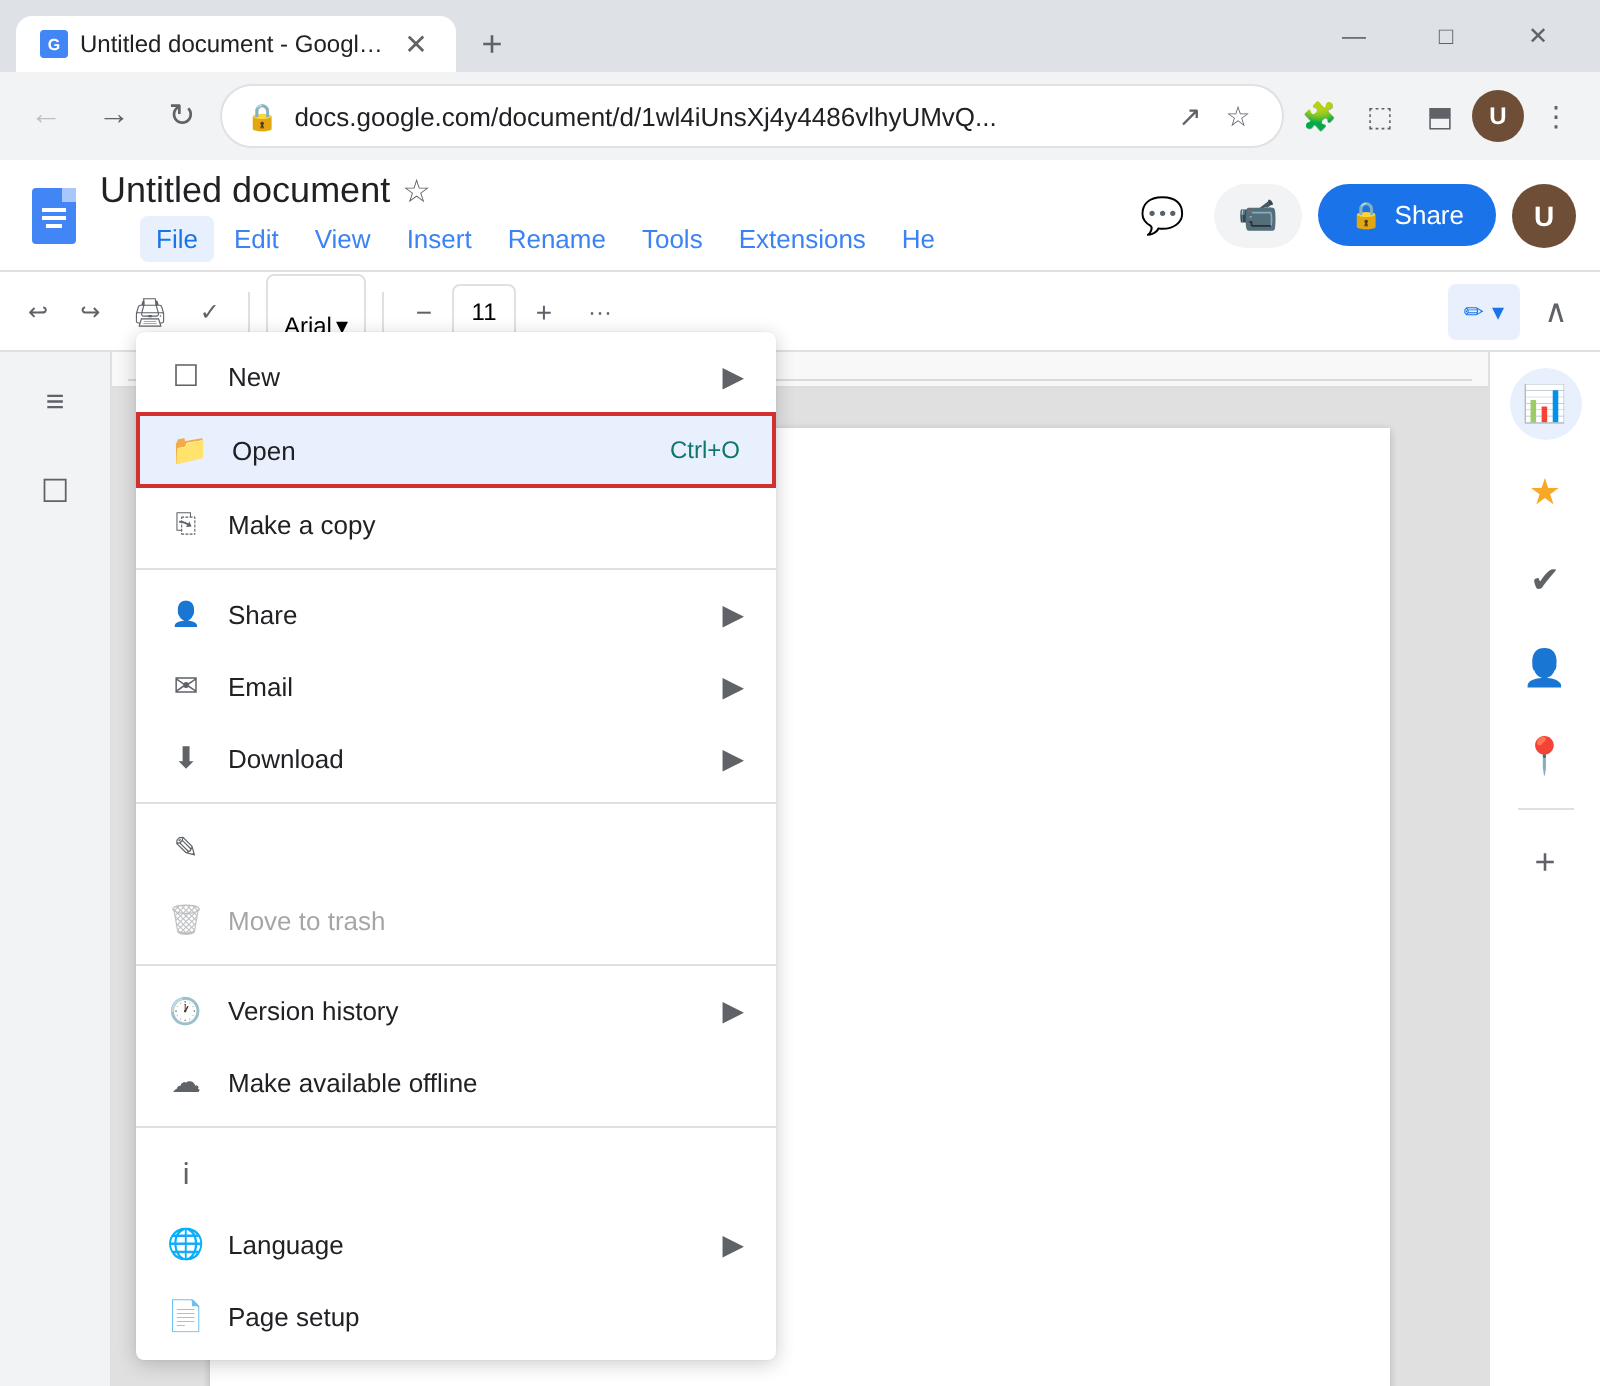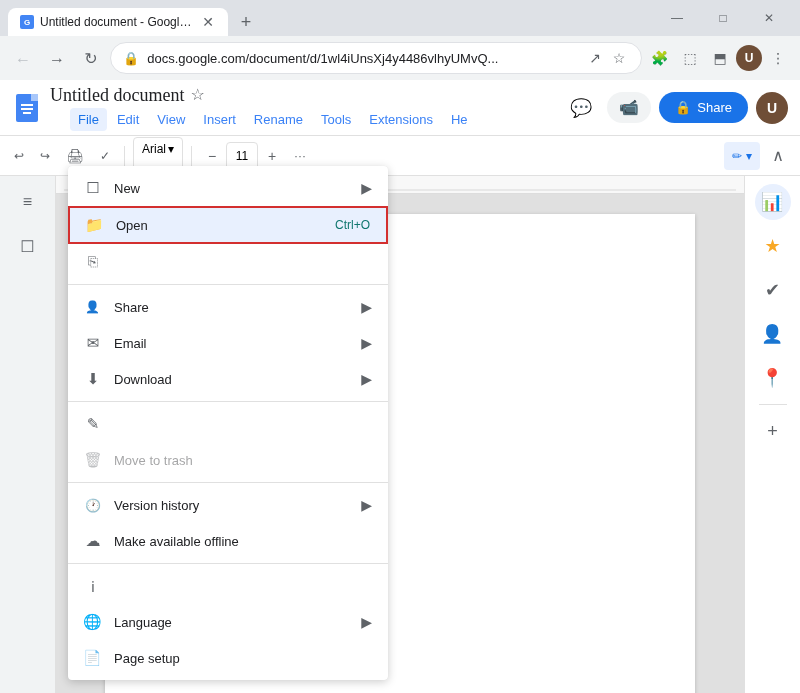--- a/index.html
+++ b/index.html
@@ -21,36 +21,36 @@
     .addr-icon { color: #5f6368; font-size: 14px; cursor: pointer; width: 20px; height: 20px; display: flex; align-items: center; justify-content: center; }
     .browser-actions { display: flex; gap: 2px; align-items: center; }
     .browser-action-btn { width: 28px; height: 28px; border-radius: 50%; display: flex; align-items: center; justify-content: center; cursor: pointer; color: #5f6368; font-size: 14px; }
     .profile-circle { width: 26px; height: 26px; border-radius: 50%; background: #6f4e37; display: flex; align-items: center; justify-content: center; color: white; font-size: 12px; font-weight: bold; }
 
     
     .docs-app { background: white; width: 100%; height: calc(693px - 80px); display: flex; flex-direction: column; }
     .docs-header { display: flex; align-items: center; padding: 6px 12px; gap: 8px; border-bottom: 1px solid #e0e0e0; height: 56px; }
     .docs-logo { width: 30px; height: 30px; display: flex; align-items: center; justify-content: center; cursor: pointer; }
     .docs-title-area { flex: 1; }
-    .docs-title { font-size: 18px; color: #202124; font-weight: 400; display: flex; align-items: flex-start; gap: 6px; font-family: Liberation Serif, serif; }
+    .docs-title { font-size: 18px; color: #202124; font-weight: 400; display: flex; align-items: flex-end; gap: 6px; }
     .docs-title-star { color: #5f6368; font-size: 16px; cursor: pointer; }
     .docs-menubar { display: flex; gap: 2px; margin-top: 2px; padding-left: 20px; }
     .menu-item { font-size: 13px; color: #3b82f6; padding: 4px 8px; border-radius: 4px; cursor: pointer; }
     .menu-item.active { background: #e8f0fe; color: #1a73e8; }
     .docs-header-actions { display: flex; align-items: center; gap: 8px; }
     .header-icon-btn { width: 36px; height: 36px; border-radius: 50%; display: flex; align-items: center; justify-content: center; cursor: pointer; color: #5f6368; font-size: 18px; }
     .meet-btn { display: flex; align-items: center; gap: 4px; background: #f1f3f4; border-radius: 20px; padding: 6px 12px; cursor: pointer; font-size: 13px; }
     .share-btn { background: #1a73e8; color: white; border-radius: 20px; padding: 8px 16px; display: flex; align-items: center; gap: 6px; cursor: pointer; font-size: 13px; font-weight: 500; }
     .user-avatar { width: 32px; height: 32px; border-radius: 50%; background: #6f4e37; display: flex; align-items: center; justify-content: center; color: white; font-size: 14px; font-weight: bold; cursor: pointer; }
 
     
     .docs-toolbar { display: flex; align-items: center; padding: 2px 8px; border-bottom: 1px solid #e0e0e0; gap: 4px; height: 40px; background: white; }
     .toolbar-btn { padding: 4px 6px; border-radius: 4px; cursor: pointer; color: #5f6368; font-size: 12px; display: flex; align-items: center; justify-content: center; height: 28px; }
     .toolbar-separator { width: 1px; height: 20px; background: #e0e0e0; margin: 0 4px; }
-    .font-selector { display: flex; align-items: flex-end; gap: 2px; padding: 18px 8px; border: 1px solid #e0e0e0; border-radius: 4px; font-size: 12px; cursor: pointer; height: 28px; }
+    .font-selector { display: flex; align-items: flex-start; gap: 2px; padding: 18px 8px; border: 1px solid #e0e0e0; border-radius: 4px; font-size: 12px; cursor: pointer; height: 28px; }
     .font-size-control { display: flex; align-items: center; gap: 2px; height: 28px; }
     .font-size-num { padding: 2px 6px; border: 1px solid #e0e0e0; border-radius: 4px; font-size: 12px; min-width: 32px; text-align: center; cursor: pointer; height: 28px; display: flex; align-items: center; justify-content: center; }
     .font-size-btn { width: 24px; height: 24px; display: flex; align-items: center; justify-content: center; cursor: pointer; color: #5f6368; font-size: 14px; border-radius: 4px; }
     .edit-mode-btn { display: flex; align-items: center; gap: 4px; padding: 4px 8px; border-radius: 4px; cursor: pointer; background: #e8f0fe; color: #1a73e8; font-size: 12px; height: 28px; }
     .expand-btn { width: 28px; height: 28px; display: flex; align-items: center; justify-content: center; cursor: pointer; color: #5f6368; font-size: 16px; border-radius: 4px; }
 
     
     .docs-content { display: flex; flex: 1; overflow: hidden; }
     .docs-sidebar-left { width: 56px; background: #f1f3f4; display: flex; flex-direction: column; align-items: center; padding: 8px 0; gap: 8px; border-right: 1px solid #e0e0e0; }
     .sidebar-icon-btn { width: 36px; height: 36px; display: flex; align-items: center; justify-content: center; cursor: pointer; color: #5f6368; border-radius: 50%; font-size: 16px; }
@@ -239,20 +239,21 @@
     </div>
 
     <div class="menu-option highlighted">
       <div class="menu-option-icon">📁</div>
       <span class="menu-option-label">Open</span>
       <span class="menu-option-shortcut">Ctrl+O</span>
     </div>
 
     <div class="menu-option">
       <div class="menu-option-icon" style="font-size:13px;">⎘</div>
+      <span class="menu-option-label">Make a copy</span>
     </div>
 
     <div class="menu-divider"></div>
 
     <div class="menu-option">
       <div class="menu-option-icon" style="font-size:12px;">👤</div>
       <span class="menu-option-label">Share</span>
       <span class="menu-option-arrow">▶</span>
     </div>
 

